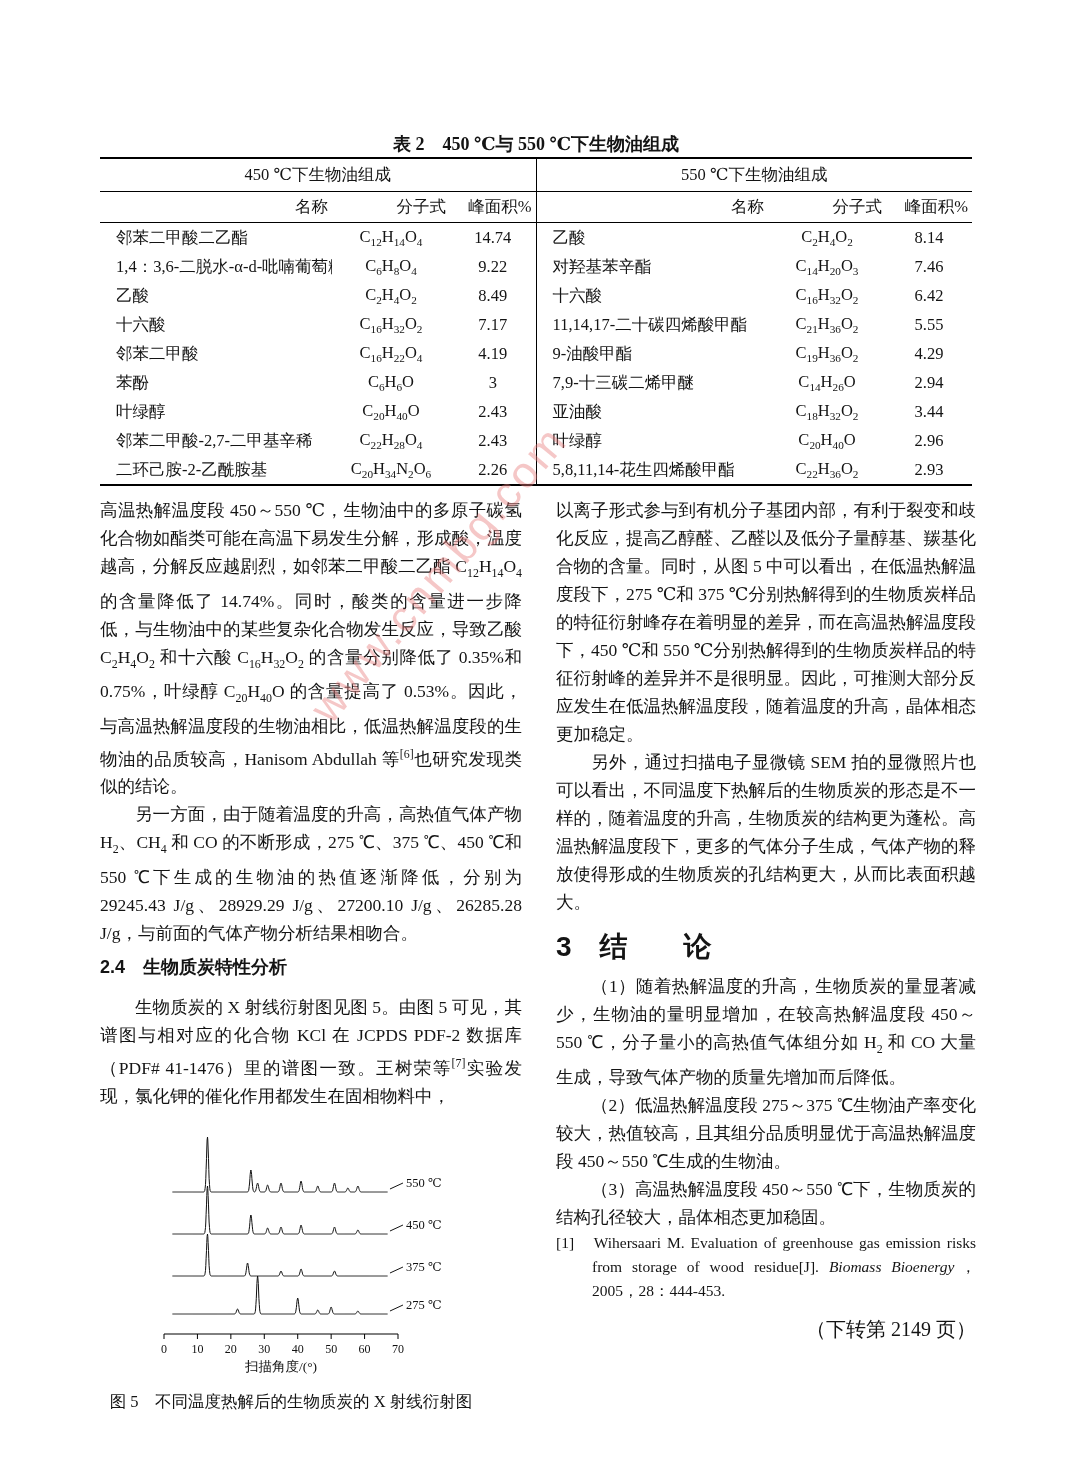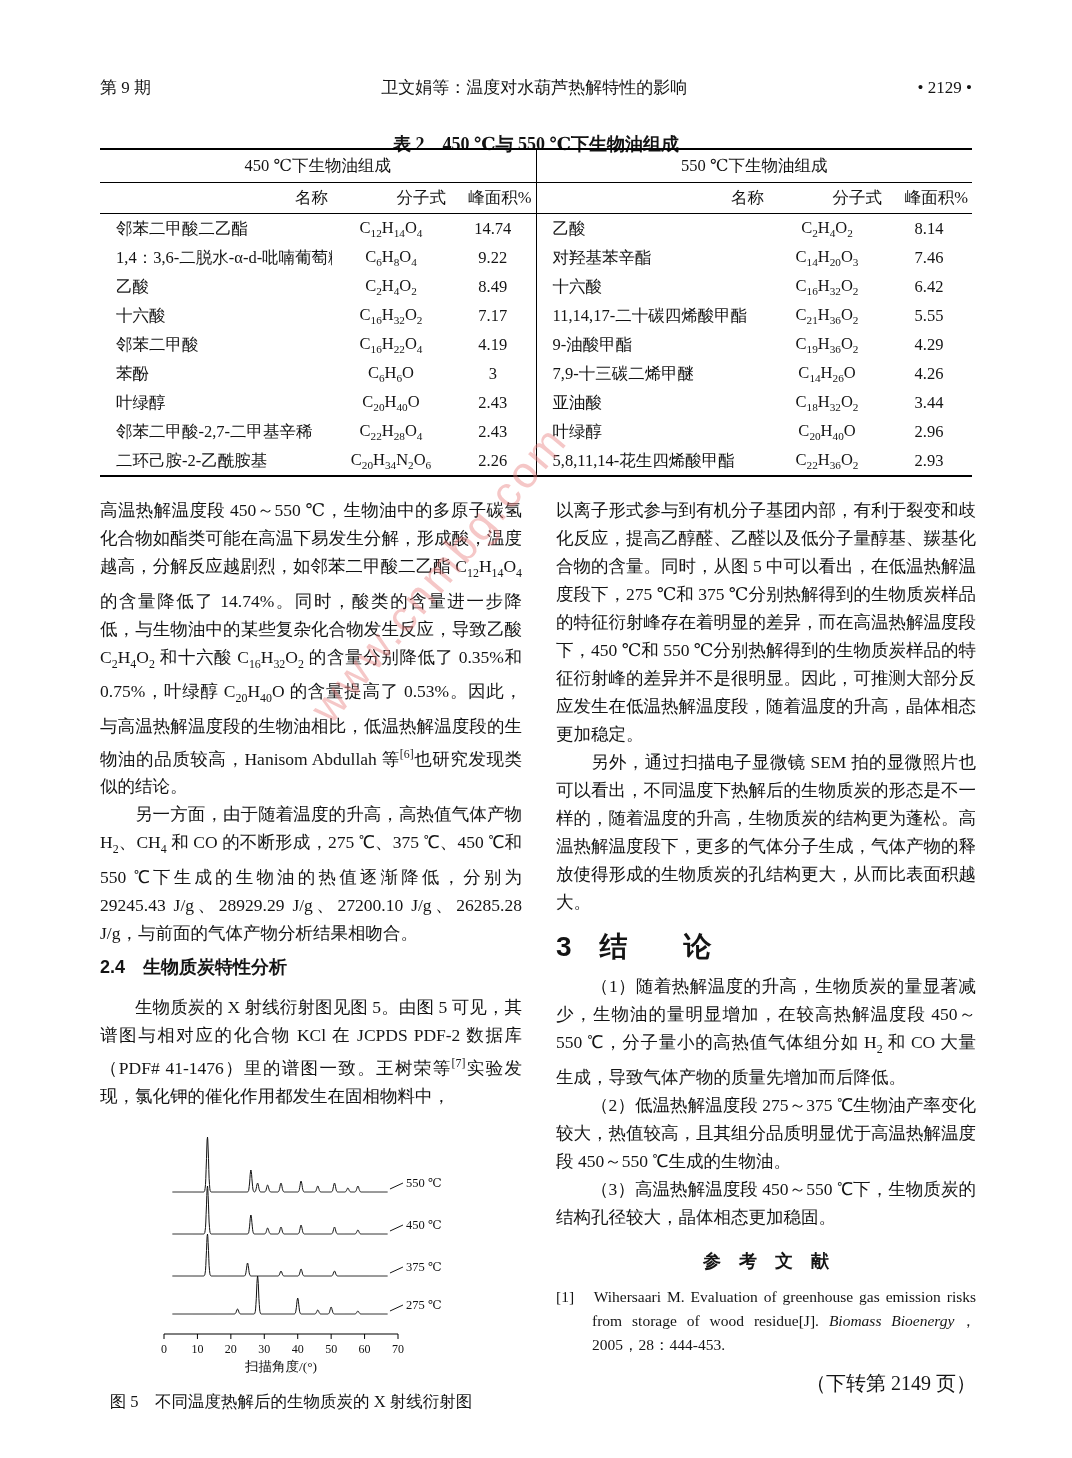--- a/index.html
+++ b/index.html
@@ -12,21 +12,21 @@
   .header .running{flex:1;text-align:center;}
   
   .watermark{
     position:absolute;left:300px;top:700px;transform:rotate(-50deg);transform-origin:left top;
     font-family:"Liberation Sans",sans-serif;font-size:44px;letter-spacing:3px;
     color:rgba(231,121,121,0.42);white-space:nowrap;pointer-events:none;z-index:5;
   }
   
   .table-caption{position:absolute;top:132px;left:100px;width:872px;text-align:center;font-weight:bold;font-size:18px;}
   table.biotable{
-    position:absolute;top:148px;left:100px;width:872px;border-collapse:collapse;
+    position:absolute;top:157px;left:100px;width:872px;border-collapse:collapse;
     font-size:16.5px;border-top:2px solid #000;border-bottom:2px solid #000;table-layout:fixed;
   }
   .biotable th,.biotable td{font-weight:normal;padding:0 4px;height:29px;overflow:hidden;white-space:nowrap;}
   .biotable th.group-title{border-bottom:1px solid #000;height:32px;text-align:center;}
   .biotable th.col-h{border-bottom:1px solid #000;height:30px;text-align:right;}
   .biotable td.name{text-align:left;padding-left:16px;}
   .biotable td.formula,.biotable td.value{text-align:center;}
   .biotable .divider{border-left:1px solid #000;}
   sub{font-size:68%;}
   sup{font-size:68%;}
@@ -57,25 +57,20 @@
   p.ref{font-size:15.5px;line-height:24px;padding-left:36px;text-indent:-36px;text-align:justify;margin:0;}
   .continuation{text-align:right;font-size:20px;margin-top:12px;}
 </style>
 </head>
 <body>
 
 <div class="page">
 
   <div class="watermark">www.cnmbg.com</div>
 
-  <div class="header">
-    <span>第 9 期</span>
-    <span class="running">卫文娟等：温度对水葫芦热解特性的影响</span>
-    <span>• 2129 •</span>
-  </div>
 
   <div class="table-caption">表 2　450 ℃与 550 ℃下生物油组成</div>
 
   <table class="biotable">
     <colgroup>
       <col style="width:232px">
         <col style="width:118px">
         <col style="width:86px">
       <col style="width:232px">
         <col style="width:118px">
@@ -135,21 +130,21 @@
           <td class="name divider">9-油酸甲酯</td>
           <td class="formula">C<sub>19</sub>H<sub>36</sub>O<sub>2</sub></td>
           <td class="value">4.29</td>
         </tr>
         <tr>
           <td class="name">苯酚</td>
           <td class="formula">C<sub>6</sub>H<sub>6</sub>O</td>
           <td class="value">3</td>
           <td class="name divider">7,9-十三碳二烯甲醚</td>
           <td class="formula">C<sub>14</sub>H<sub>26</sub>O</td>
-          <td class="value">4.26</td>
+          <td class="value">2.94</td>
         </tr>
         <tr>
           <td class="name">叶绿醇</td>
           <td class="formula">C<sub>20</sub>H<sub>40</sub>O</td>
           <td class="value">2.43</td>
           <td class="name divider">亚油酸</td>
           <td class="formula">C<sub>18</sub>H<sub>32</sub>O<sub>2</sub></td>
           <td class="value">3.44</td>
         </tr>
         <tr>
@@ -214,18 +209,17 @@
     </figure>
   </div>
 
   <div class="col col-right">
     <p>以离子形式参与到有机分子基团内部，有利于裂变和歧化反应，提高乙醇醛、乙醛以及低分子量醇基、羰基化合物的含量。同时，从图 5 中可以看出，在低温热解温度段下，275 ℃和 375 ℃分别热解得到的生物质炭样品的特征衍射峰存在着明显的差异，而在高温热解温度段下，450 ℃和 550 ℃分别热解得到的生物质炭样品的特征衍射峰的差异并不是很明显。因此，可推测大部分反应发生在低温热解温度段，随着温度的升高，晶体相态更加稳定。</p>
     <p class="indent">另外，通过扫描电子显微镜 SEM 拍的显微照片也可以看出，不同温度下热解后的生物质炭的形态是不一样的，随着温度的升高，生物质炭的结构更为蓬松。高温热解温度段下，更多的气体分子生成，气体产物的释放使得形成的生物质炭的孔结构更大，从而比表面积越大。</p>
     <h3 class="main-heading">3　结　　论</h3>
     <p class="indent">（1）随着热解温度的升高，生物质炭的量显著减少，生物油的量明显增加，在较高热解温度段 450～550 ℃，分子量小的高热值气体组分如 H<sub>2</sub> 和 CO 大量生成，导致气体产物的质量先增加而后降低。</p>
     <p class="indent">（2）低温热解温度段 275～375 ℃生物油产率变化较大，热值较高，且其组分品质明显优于高温热解温度段 450～550 ℃生成的生物油。</p>
     <p class="indent">（3）高温热解温度段 450～550 ℃下，生物质炭的结构孔径较大，晶体相态更加稳固。</p>
-    <div class="refs-heading">参　考　文　献</div>
     <p class="ref"><span>[1]　Wihersaari M. Evaluation of greenhouse gas emission risks from storage of wood residue[J]. </span><i>Biomass Bioenergy</i><span>，2005，28：444-453.</span></p>
     <div class="continuation">（下转第 2149 页）</div>
   </div>
 
 </div>
 
 </body></html>

